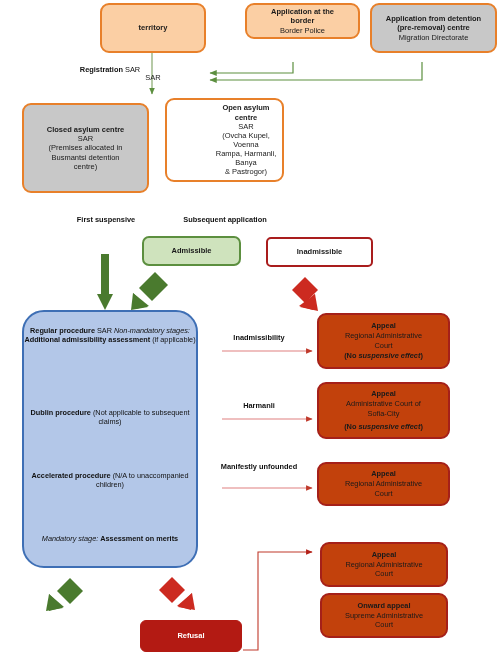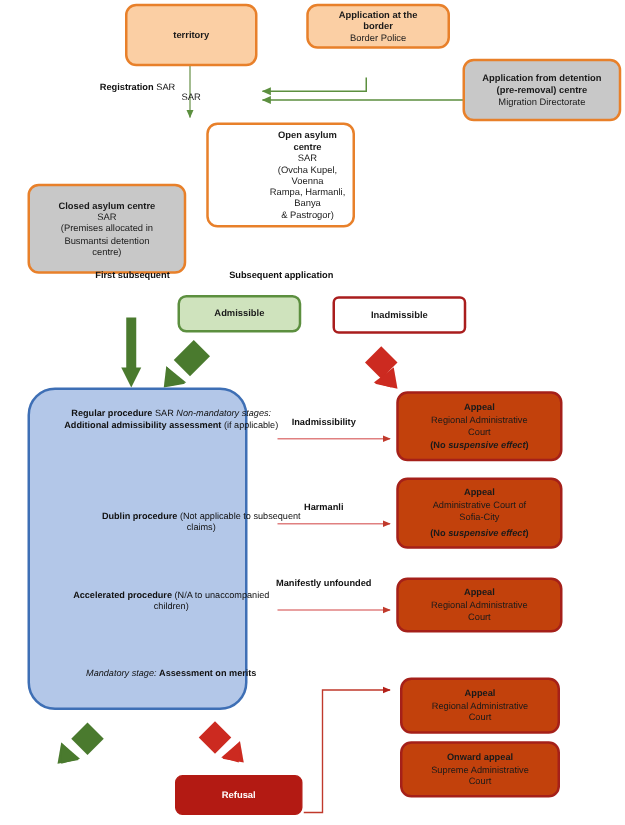--- a/index.html
+++ b/index.html
@@ -38,21 +38,20 @@
     font-weight: bold;
     padding: 3px 5px;
   }
   .src-grey {
     background: #c8c8c8;
     border: 2px solid #e8802a;
     border-radius: 9px;
     font-size: 7.5px;
     font-weight: bold;
     padding: 3px 5px;
-    margin-top: 44px;
   }
   .src-white {
     background: #ffffff;
     border: 2px solid #e8802a;
     border-radius: 9px;
     font-size: 7.5px;
     font-weight: bold;
     padding: 3px 5px;
   }
   .reg-normal { font-weight: normal; }
@@ -234,57 +233,57 @@
     <span class="ln">Application from detention</span>
     <span class="ln">(pre-removal) centre</span>
     <span class="ln reg-normal">Migration Directorate</span>
   </div>
 
   <div class="label" style="left:70px; top:65px; width:80px;">
     <span class="ln">Registration</span>
     <span class="ln thin" style="font-weight:normal;">SAR</span>
   </div>
 
-  <div class="box src-grey" style="left:22px; top:103px; width:127px; height:72px;">
+  <div class="box src-grey" style="left:22px; top:103px; width:127px; height:90px;">
     <span class="ln">Closed asylum centre</span>
     <span class="ln reg-normal">SAR</span>
     <span class="ln reg-normal">(Premises allocated in</span>
     <span class="ln reg-normal">Busmantsi detention</span>
     <span class="ln reg-normal">centre)</span>
   </div>
 
   <div class="box src-white" style="left:165px; top:98px; width:119px; height:84px;padding-left:48px;">
     <span class="ln">Open asylum centre</span>
     <span class="ln reg-normal">SAR</span>
     <span class="ln reg-normal">(Ovcha Kupel, Voenna</span>
     <span class="ln reg-normal">Rampa, Harmanli, Banya</span>
     <span class="ln reg-normal">&amp; Pastrogor)</span>
   </div>
 
-  <div class="label" style="left:56px; top:215px; width:100px;">First subsequent</div>
+  <div class="label" style="left:56px; top:215px; width:100px;">First suspensive</div>
   <div class="label" style="left:165px; top:215px; width:120px;">Subsequent application</div>
 
   <div class="box adm-box" style="left:142px; top:236px; width:99px; height:30px;">
     <span class="ln">Admissible</span>
   </div>
   <div class="box inadm-box" style="left:266px; top:237px; width:107px; height:30px;">
     <span class="ln">Inadmissible</span>
   </div>
 
-  <div class="proc-box" style="left:22px; top:310px; width:176px; height:258px;padding-left:27px;">
+  <div class="proc-box" style="left:22px; top:310px; width:176px; height:258px;">
 
     <div class="proc-stage" style="top:14px;">
       <span class="ln b">Regular procedure</span>
       <span class="ln n">SAR</span>
       <span class="ln i">Non-mandatory stages:</span>
       <span class="ln b">Additional admissibility</span>
       <span class="ln"><b>assessment</b><span> (if applicable)</span></span>
     </div>
 
-    <div class="proc-stage" style="top:96px;margin-left:24px;">
+    <div class="proc-stage" style="top:96px;">
       <span class="ln b">Dublin procedure</span>
       <span class="ln n">(Not applicable to subsequent claims)</span>
     </div>
 
     <div class="proc-stage" style="top:159px;">
       <span class="ln b">Accelerated procedure</span>
       <span class="ln n">(N/A to unaccompanied children)</span>
     </div>
 
     <div class="proc-stage" style="top:222px;">

